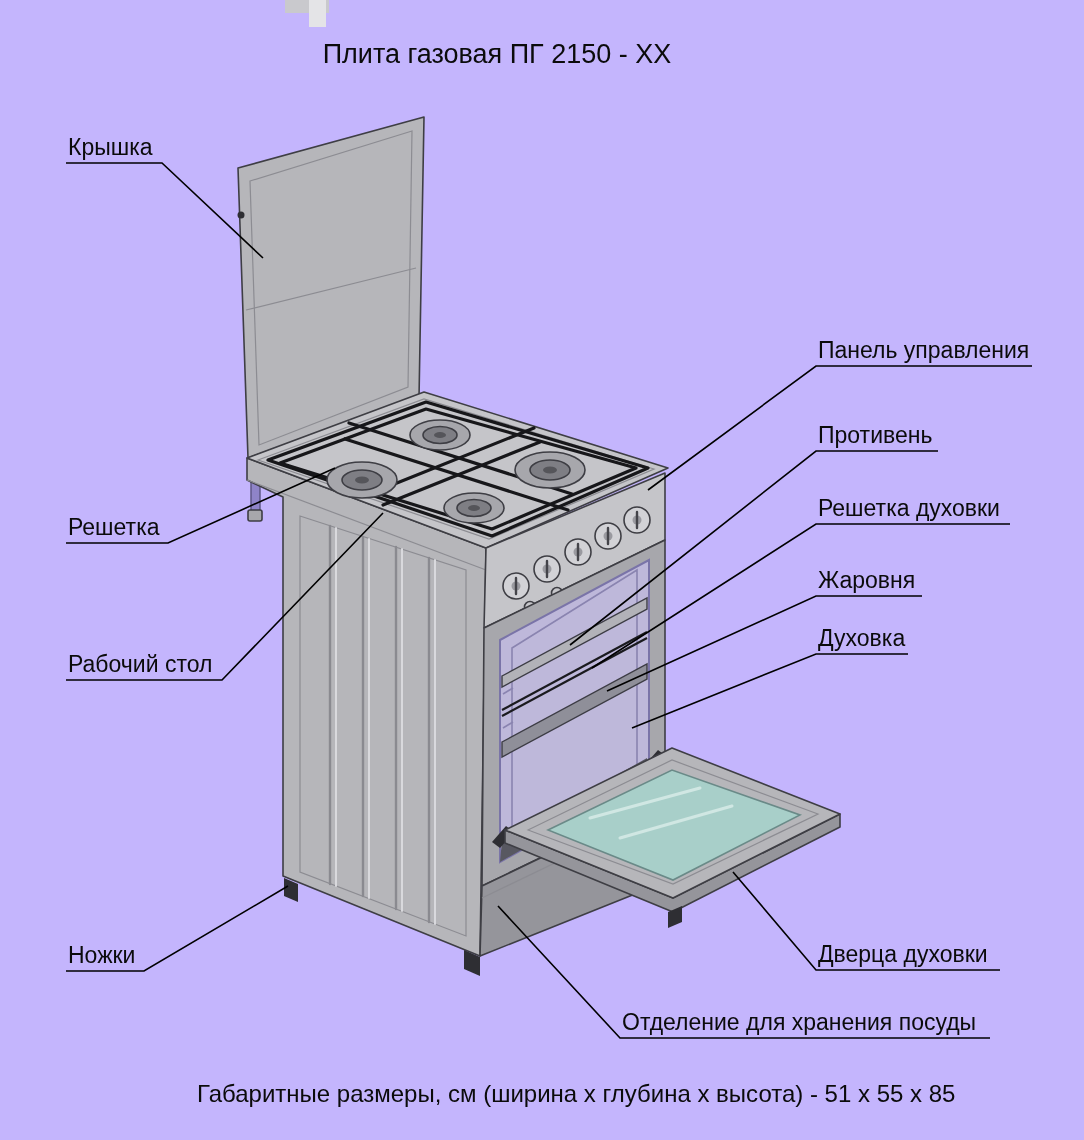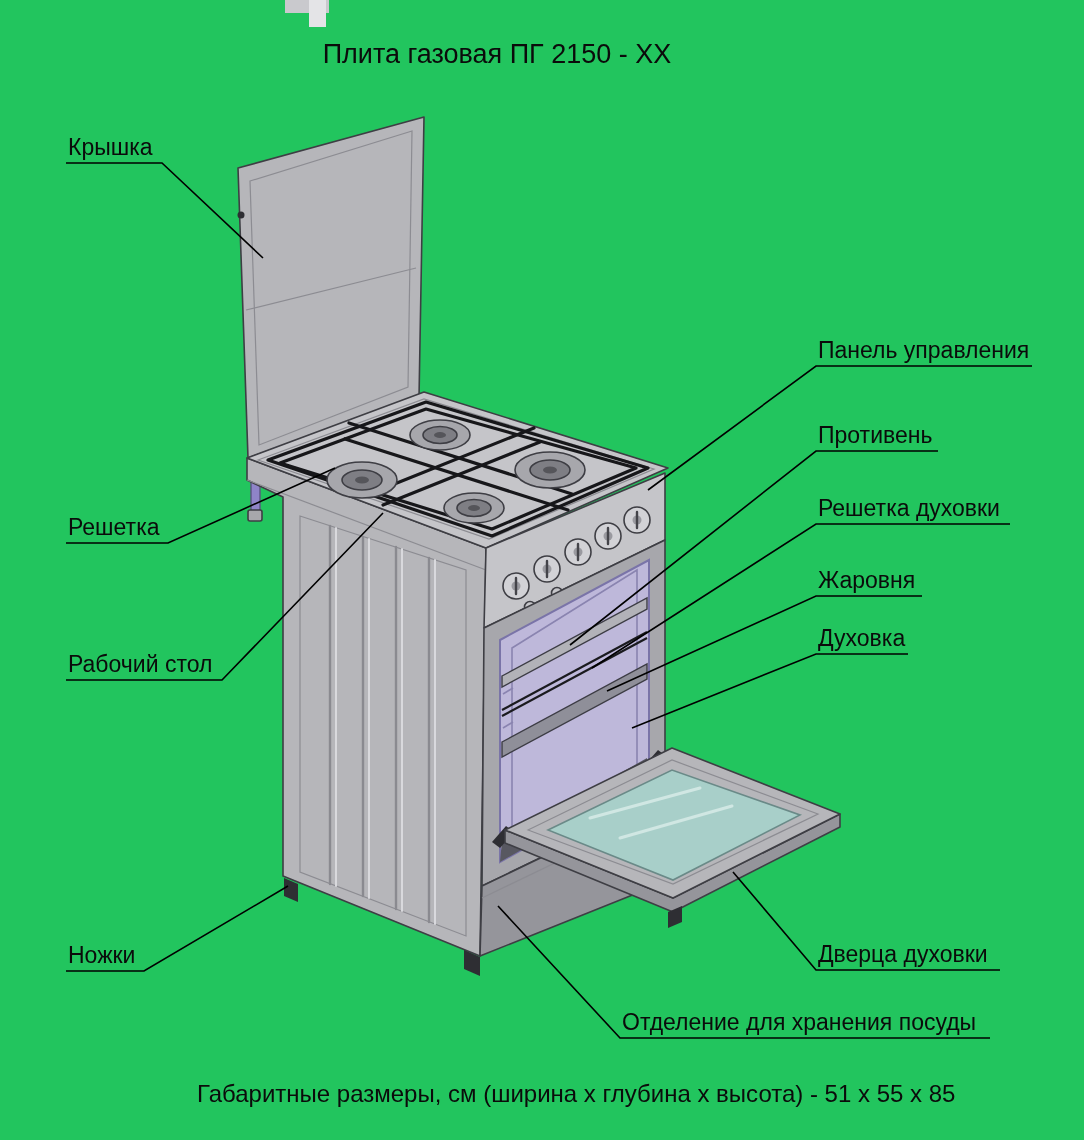--- a/index.html
+++ b/index.html
@@ -1,16 +1,16 @@
 <!DOCTYPE html>
 <html style="--body-grey: #b6b6ba; --body-light: #c5c5c9; --frame-grey: #a7a7ac; --storage-grey: #95959b; --interior-lavender: #beb8da; --glass-teal: #a8cfc9; --outline: #3e3e44;"><head>
 <meta charset="utf-8">
 <style>
   html,body { margin:0; padding:0; background:#ffffff; }
-  .page { width:1084px; height:1140px; position:relative; background:#22c55e; overflow:hidden; }
+  .page { width:1084px; height:1140px; position:relative; background:#c4b5fd; overflow:hidden; }
   svg { display:block; }
   text { font-family:"Liberation Sans", sans-serif; fill:#0b0b0b; }
   .title { font-size:27px; }
   .lbl   { font-size:23px; }
   .note  { font-size:24px; }
 
   .f-body     { fill:var(--body-grey,#b6b6ba); }
   .f-body2    { fill:var(--body-light,#c5c5c9); }
   .f-panel    { fill:#bdbdc1; }
   .f-frame    { fill:var(--frame-grey,#a7a7ac); }

